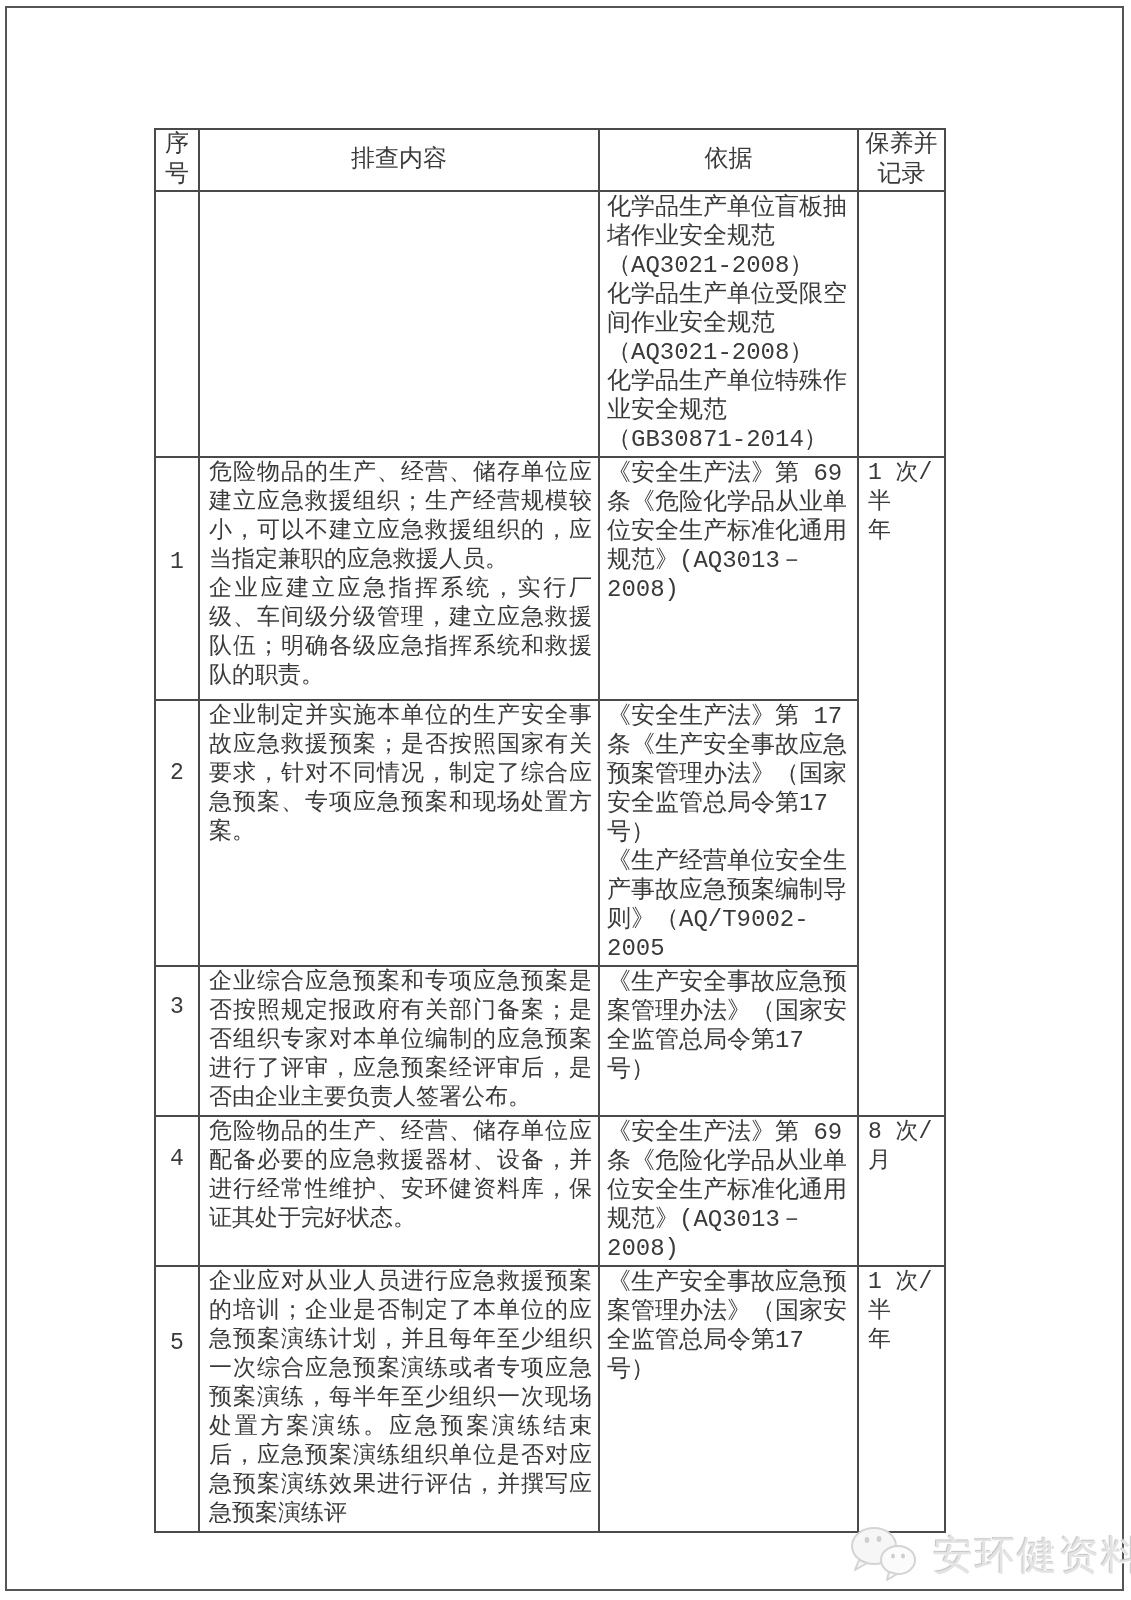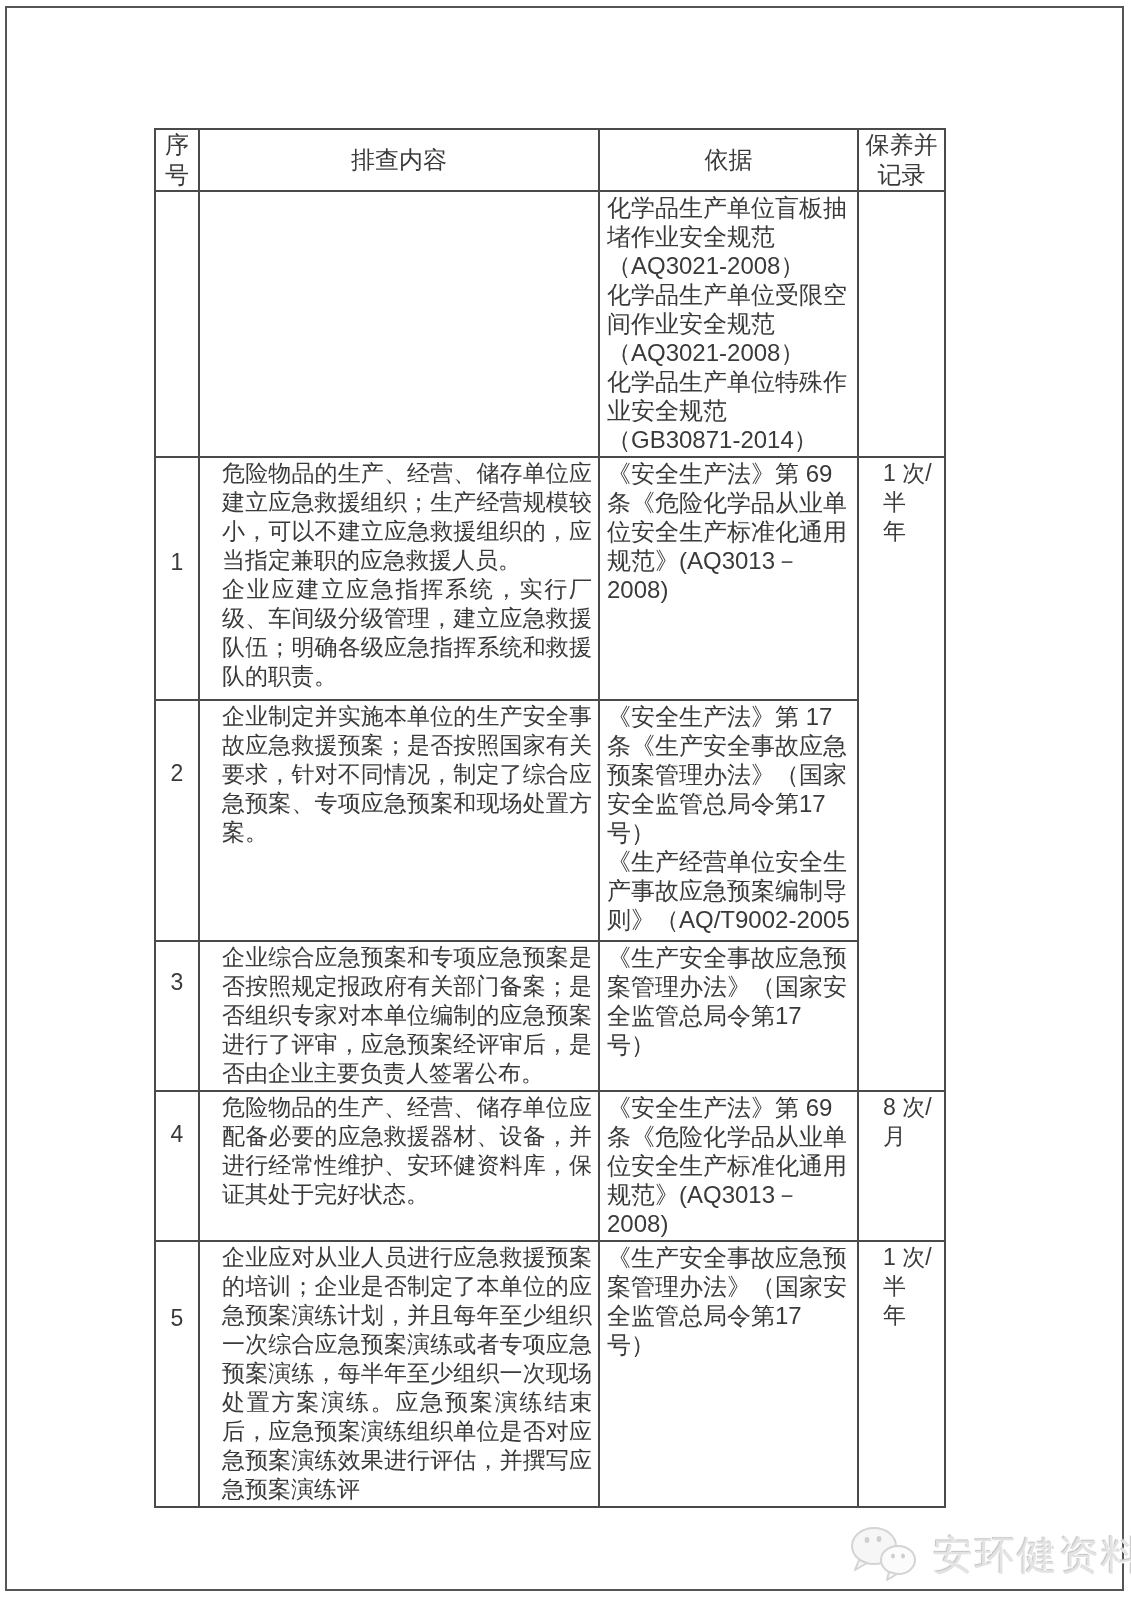--- a/index.html
+++ b/index.html
@@ -1,18 +1,18 @@
 <!DOCTYPE html>
 <html><head>
 <meta charset="utf-8">
 <style>
   html,body { margin:0; padding:0; background:#ffffff; }
   .page {
     position:relative; width:1131px; height:1600px; background:#ffffff;
-    font-family:Liberation Sans, sans-serif;
+    font-family:Liberation Mono, monospace;
     color:#3a3a3a; overflow:hidden;
   }
   .page-frame {
     position:absolute; top:6px; left:5px; right:7px; bottom:9px;
     border:2px solid #555555; pointer-events:none;
   }
   table.checklist {
     position:absolute; left:154px; top:128px; width:790px;
     border-collapse:collapse; table-layout:fixed;
   }
@@ -25,29 +25,29 @@
   }
   td.num {
     text-align:center; font-size:23px; line-height:29px; vertical-align:top;
   }
   td.num.pt90 { padding-top:90px; }
   td.num.pt58 { padding-top:58px; }
   td.num.pt26 { padding-top:26px; }
   td.num.pt28 { padding-top:28px; }
   td.num.pt62 { padding-top:62px; }
   td.content {
-    font-size:23px; line-height:29px; padding:1px 6px 2px 22px;
+    font-size:23px; line-height:29px; padding:1px 6px 2px 9px;
     vertical-align:top; white-space:pre-line; text-align:justify;
   }
   td.basis {
     font-size:24px; line-height:29px; padding:1px 2px 2px 7px;
     vertical-align:top; white-space:pre-line;margin-left:32px;
   }
   td.freq {
-    font-size:23px; line-height:29px; padding:1px 2px 2px 24px;
+    font-size:23px; line-height:29px; padding:1px 2px 2px 9px;
     vertical-align:top; white-space:pre-line;
   }
   .footer {
     position:absolute; left:154px; width:790px; top:1480px;
     text-align:center; font-size:17px; letter-spacing:2px; color:#333333;
   }
   .watermark {
     position:absolute; left:845px; top:1524px;
     display:flex; align-items:center; gap:6px;
   }

